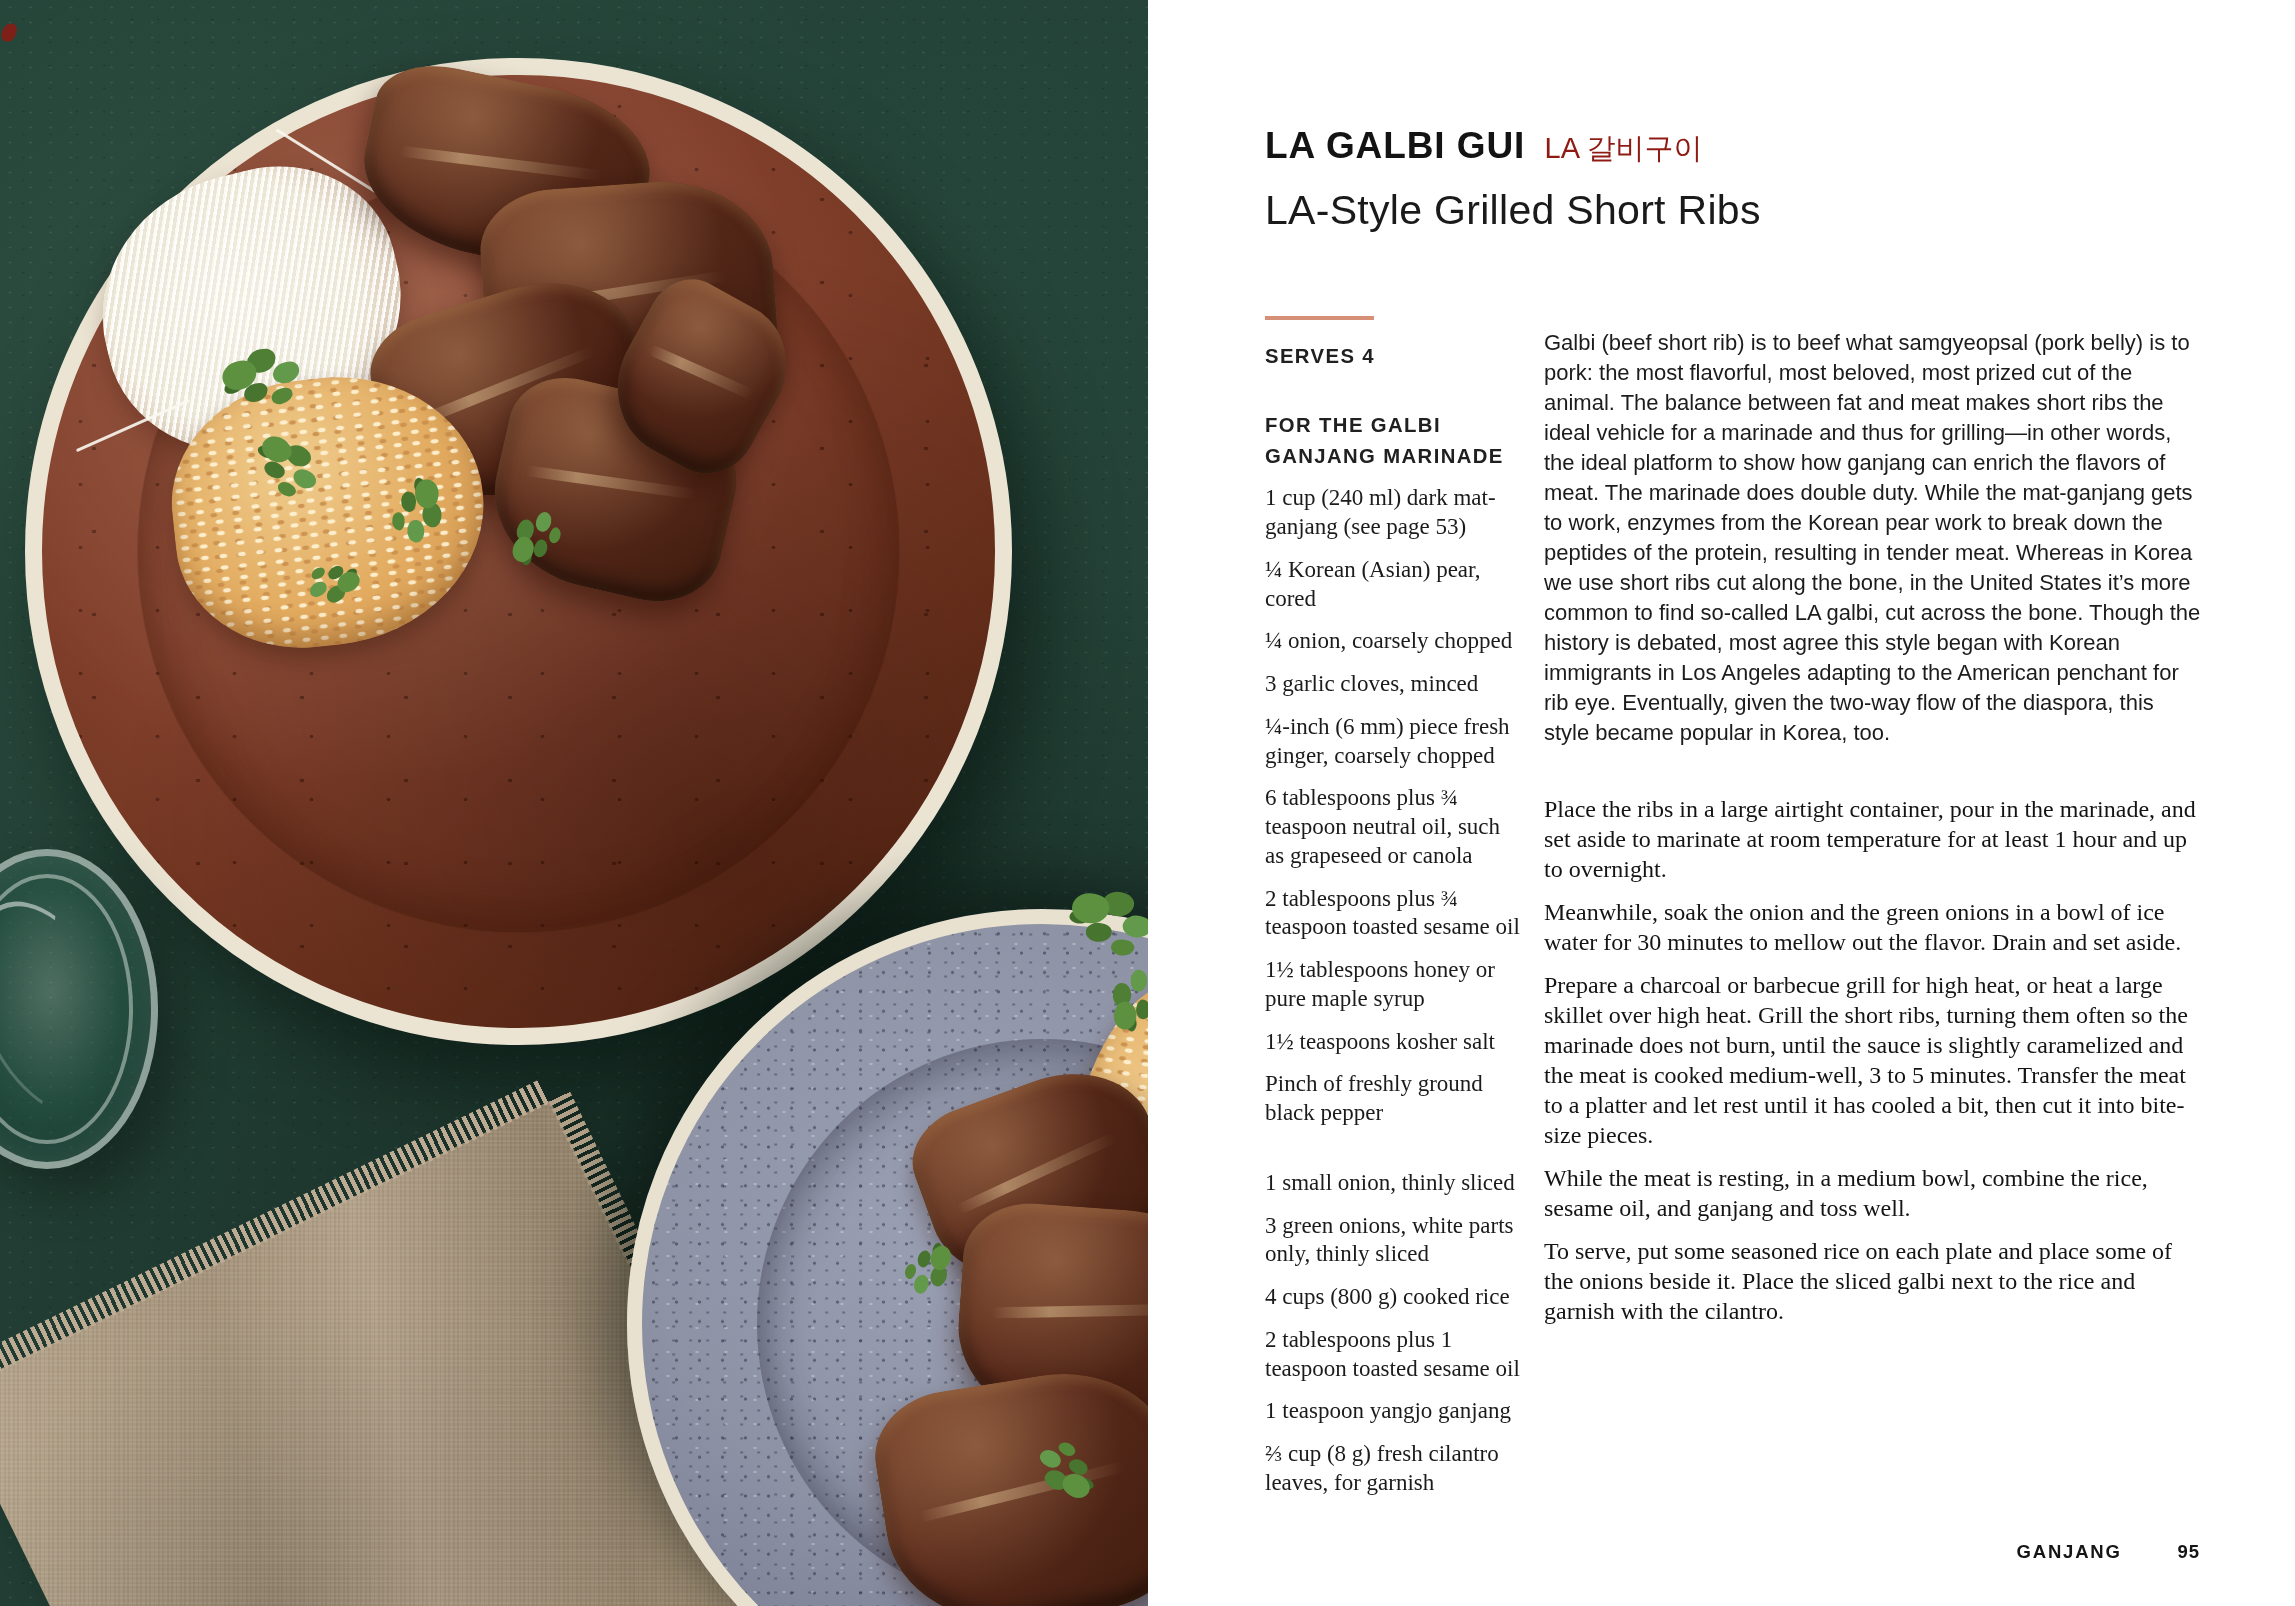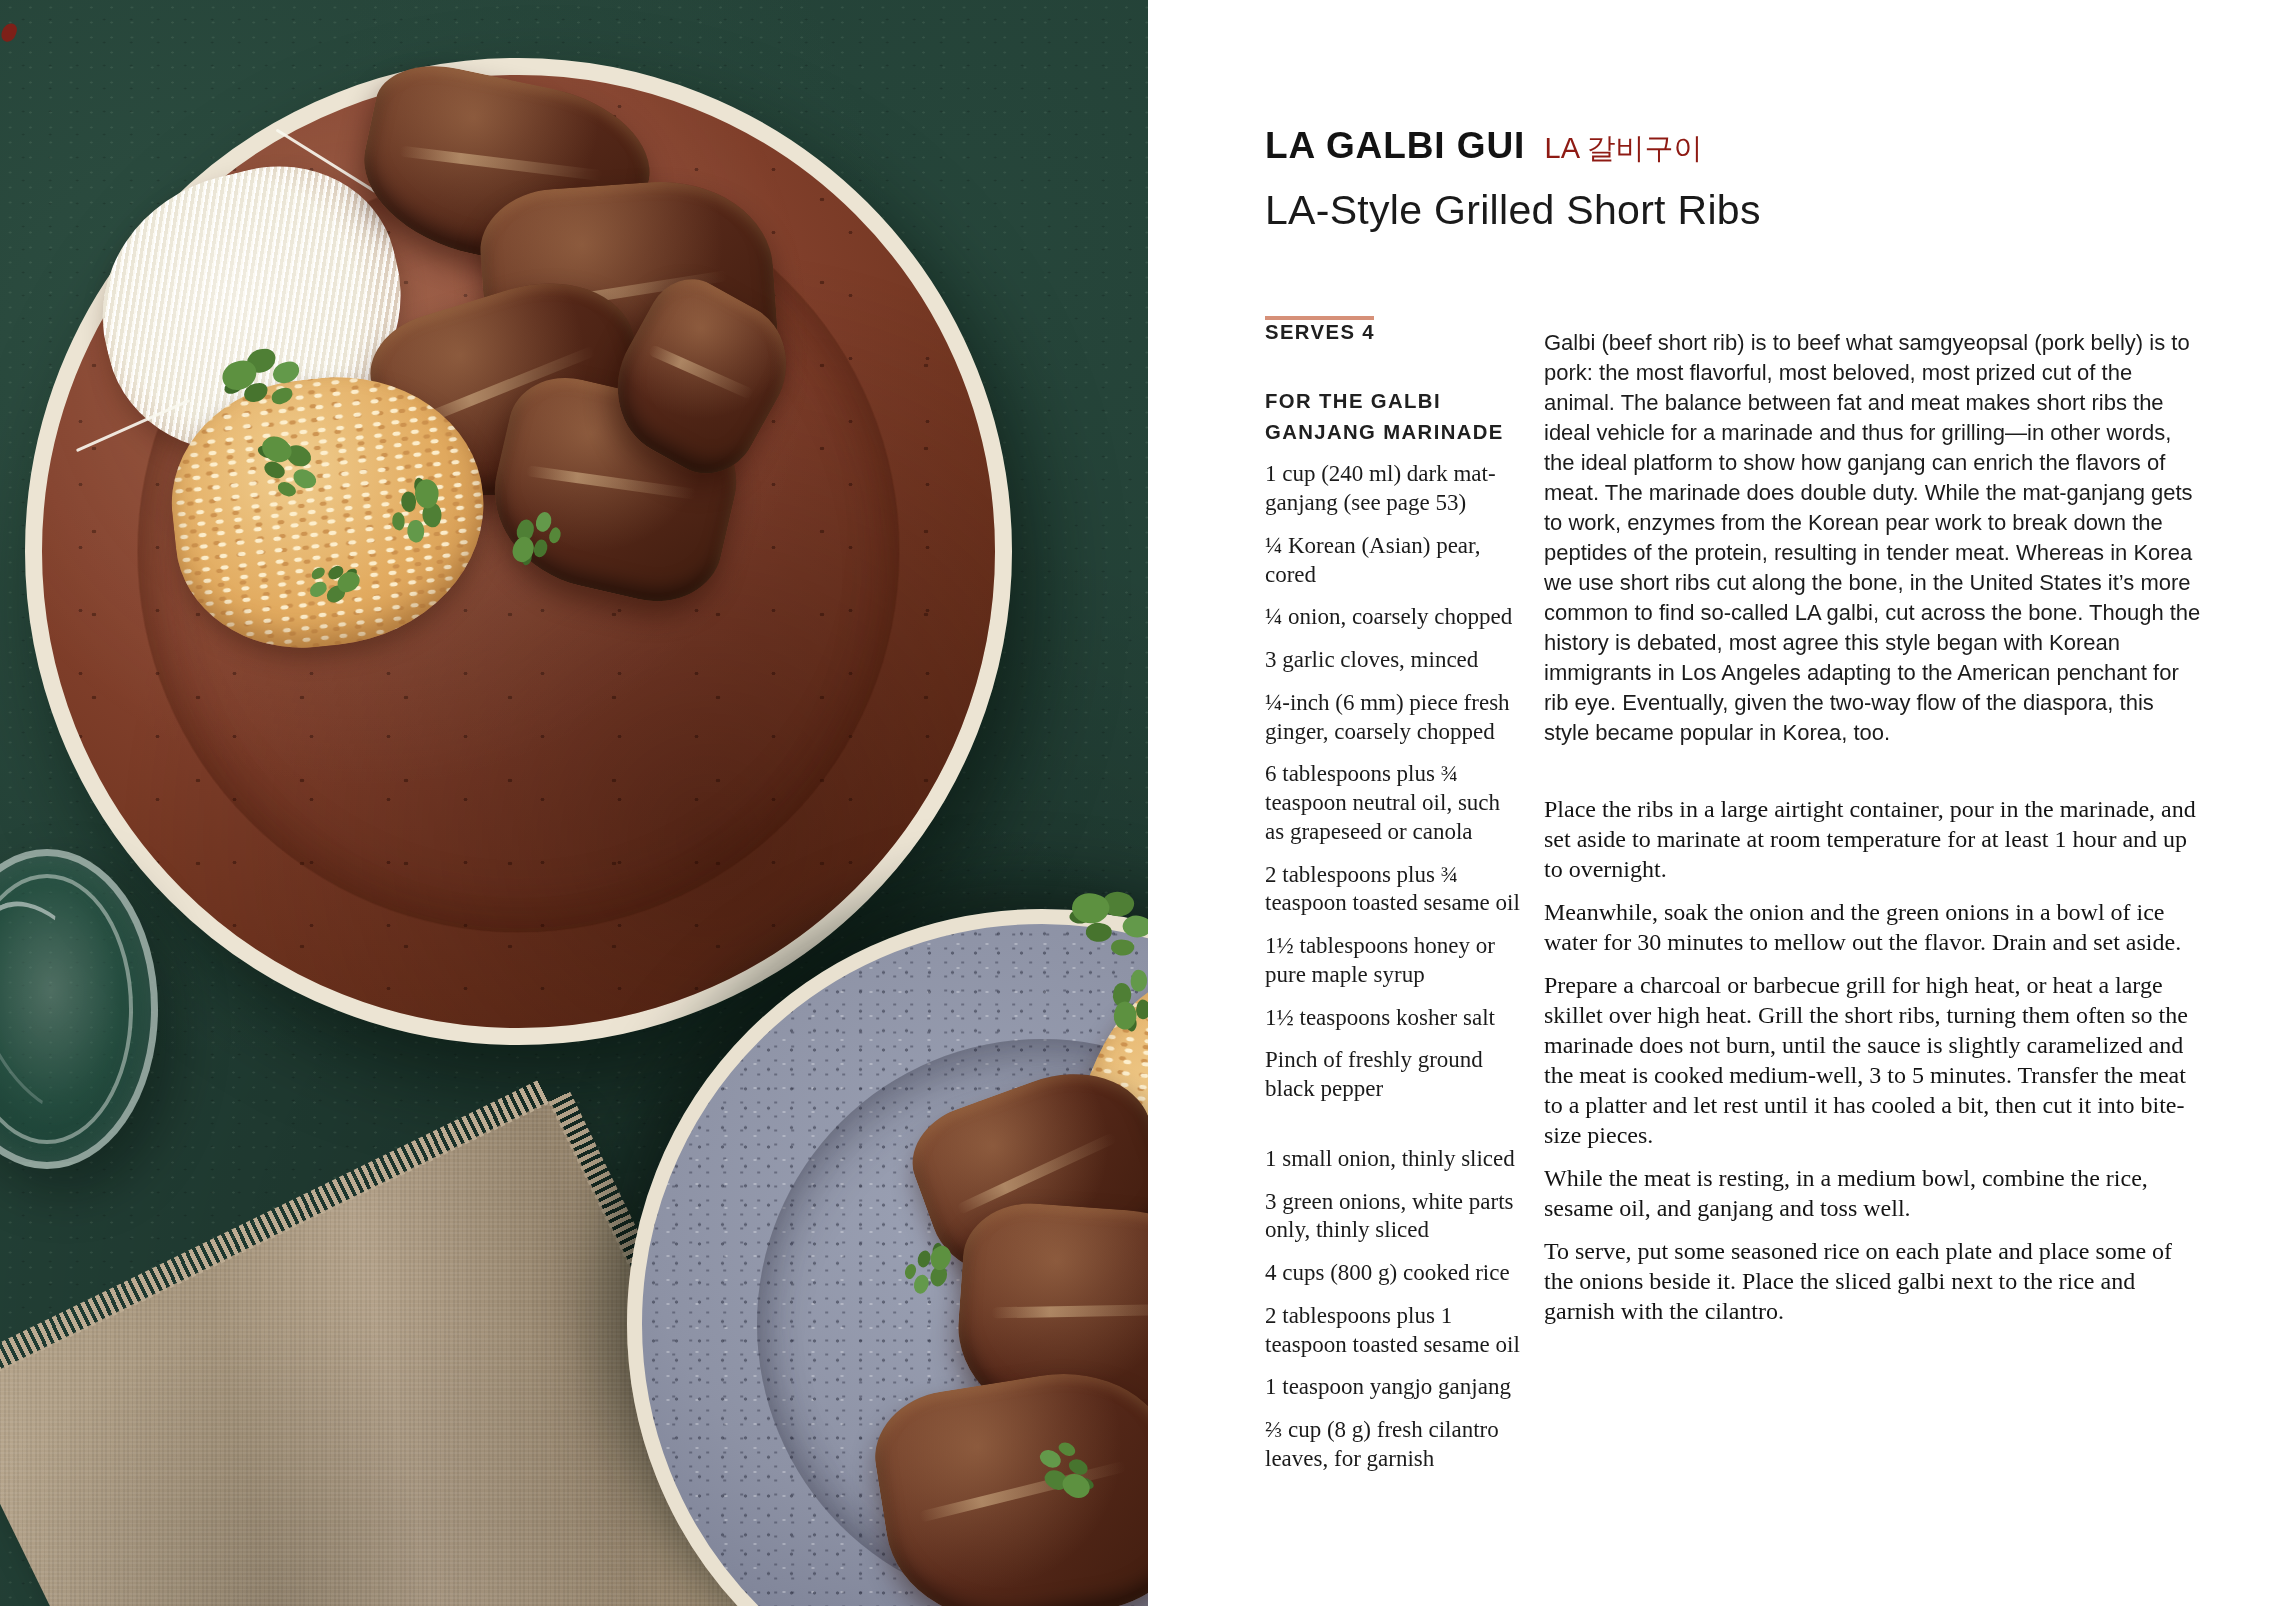--- a/index.html
+++ b/index.html
@@ -159,21 +159,21 @@
   .subtitle{margin:17.7px 0 0;font-family:"Liberation Sans",sans-serif;font-weight:300;
     font-size:41px;letter-spacing:0.3px;color:#1a1a1a;}
 
   .columns{position:absolute;left:117px;top:316px;display:flex;gap:23px;}
   .col-ing{flex:none;width:256px;}
   .col-body{flex:none;width:660px;}
 
   .rule{width:109px;height:3.5px;background:var(--rule-orange);}
   .kicker{font-family:"Liberation Sans",sans-serif;font-weight:700;font-size:20.3px;
     letter-spacing:1.4px;color:#202020;}
-  .serves{margin-top:1px;}
+  .serves{margin-top:25px;}
   .ing-heading{margin-top:42px;line-height:1.55;width:240px;}
   .ing-list{margin-top:12px;}
   .ing-list p{font-family:"Liberation Serif",serif;font-size:23px;line-height:1.25;
     margin:0 0 14px;color:#1b1b1b;}
   .ing-list.second{margin-top:41px;}
 
   .intro{font-family:"Liberation Sans",sans-serif;font-weight:300;font-size:22px;
     line-height:30px;margin:11.5px 0 0;color:#1c1c1c;}
   .steps{margin-top:46px;}
   .steps p{font-family:"Liberation Serif",serif;font-size:24px;line-height:30px;
@@ -268,16 +268,20 @@
         <div class="steps">
             <p>Place the ribs in a large airtight container, pour in the marinade, and set aside to marinate at room temperature for at least 1 hour and up to overnight.</p>
             <p>Meanwhile, soak the onion and the green onions in a bowl of ice water for 30 minutes to mellow out the flavor. Drain and set aside.</p>
             <p>Prepare a charcoal or barbecue grill for high heat, or heat a large skillet over high heat. Grill the short ribs, turning them often so the marinade does not burn, until the sauce is slightly caramelized and the meat is cooked medium-well, 3 to 5 minutes. Transfer the meat to a platter and let rest until it has cooled a bit, then cut it into bite-size pieces.</p>
             <p>While the meat is resting, in a medium bowl, combine the rice, sesame oil, and ganjang and toss well.</p>
             <p>To serve, put some seasoned rice on each plate and place some of the onions beside it. Place the sliced galbi next to the rice and garnish with the cilantro.</p>
           </div>
       </div>
     </div>
 
+    <div class="page-footer">
+      <span class="section">GANJANG</span>
+      <span class="pagenum">95</span>
+    </div>
 
   </div>
 </div>
 
 
 </body></html>

